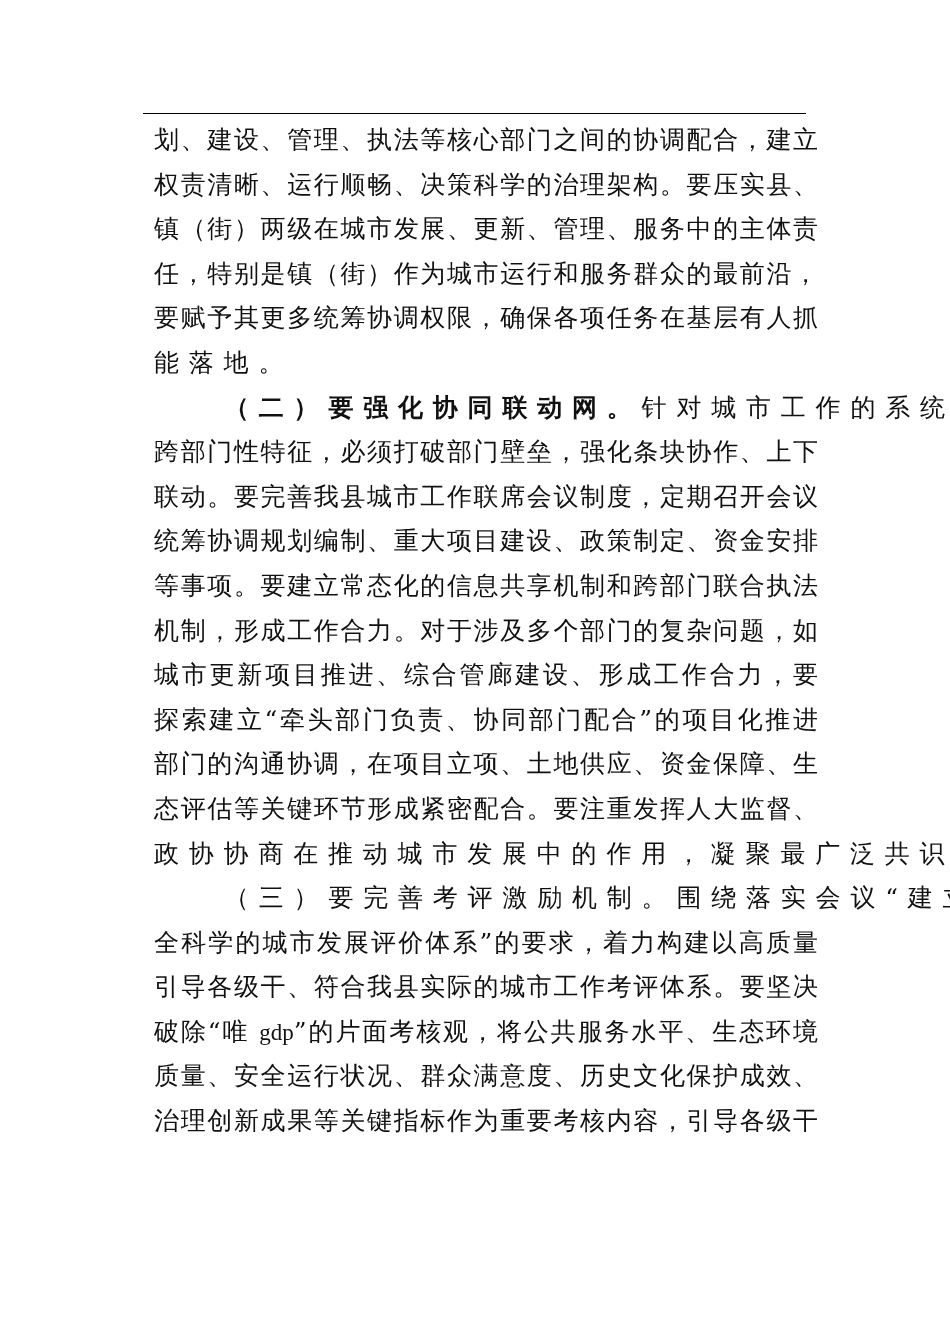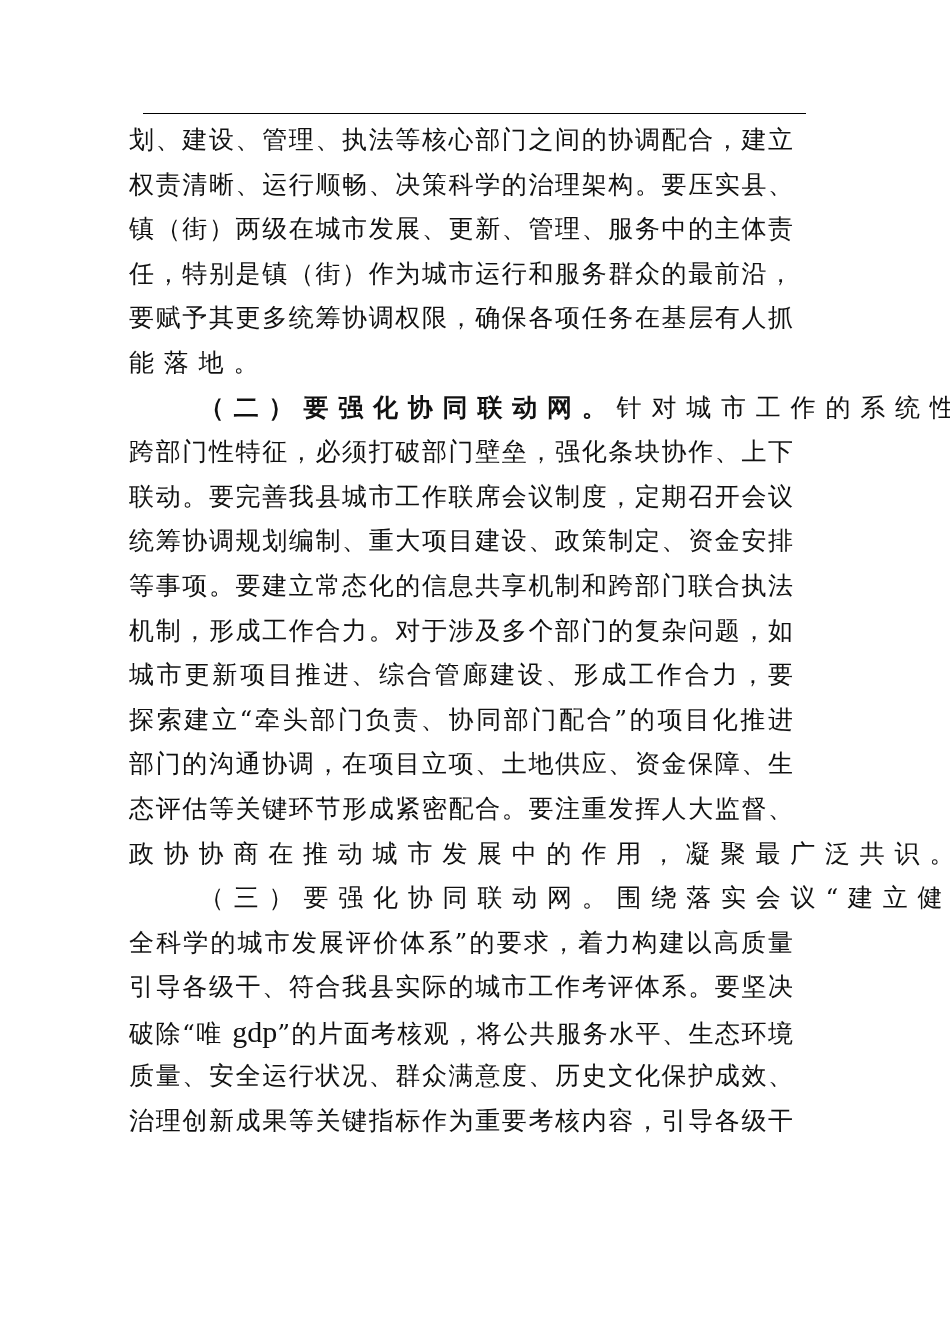--- a/index.html
+++ b/index.html
@@ -18,21 +18,21 @@
   .header-rule {
     position: absolute;
     left: 143px;
     top: 113px;
     width: 663px;
     height: 0;
     border-top: 1.6px solid #000000;
   }
   .page-body {
     position: absolute;
-    left: 129px;
+    left: 154px;
     top: 118px;
     width: 664px;
   }
   .line {
     display: block;
     height: 44.6px;
     line-height: 44.6px;
     font-size: 25px;
     letter-spacing: 9.8px;
     white-space: nowrap;
@@ -41,21 +41,21 @@
   .line.justify {
     text-align: justify;
     text-align-last: justify;
     letter-spacing: 0;
   }
   .indent { padding-left: 70px; }
   .bold { font-weight: bold; }
   .latin {
     font-family: "Liberation Serif", serif;
     letter-spacing: 0;
-    font-size: 30px;
+    font-size: 23px;
   }
 </style>
 </head>
 <body>
 
 <div class="header-rule"></div>
 
 <div class="page-body">
 
   <div>
@@ -75,21 +75,21 @@
     <span class="line justify">等事项。要建立常态化的信息共享机制和跨部门联合执法</span>
     <span class="line justify">机制，形成工作合力。对于涉及多个部门的复杂问题，如</span>
     <span class="line justify">城市更新项目推进、综合管廊建设、形成工作合力，要</span>
     <span class="line justify">探索建立“牵头部门负责、协同部门配合”的项目化推进</span>
     <span class="line justify">部门的沟通协调，在项目立项、土地供应、资金保障、生</span>
     <span class="line justify">态评估等关键环节形成紧密配合。要注重发挥人大监督、</span>
     <span class="line">政协协商在推动城市发展中的作用，凝聚最广泛共识。</span>
   </div>
 
   <div>
-    <span class="line indent"><span>（三）要强化协同联动网。</span><span>围绕落实会议“建立健</span></span>
+    <span class="line indent"><span>（三）要完善考评激励机制。</span><span>围绕落实会议“建立健</span></span>
     <span class="line justify">全科学的城市发展评价体系”的要求，着力构建以高质量</span>
     <span class="line justify">引导各级干、符合我县实际的城市工作考评体系。要坚决</span>
     <span class="line justify"><span>破除“唯 </span><span class="latin">gdp</span><span>”的片面考核观，将公共服务水平、生态环境</span></span>
     <span class="line justify">质量、安全运行状况、群众满意度、历史文化保护成效、</span>
     <span class="line justify">治理创新成果等关键指标作为重要考核内容，引导各级干</span>
   </div>
 
 </div>
 
 </body></html>

